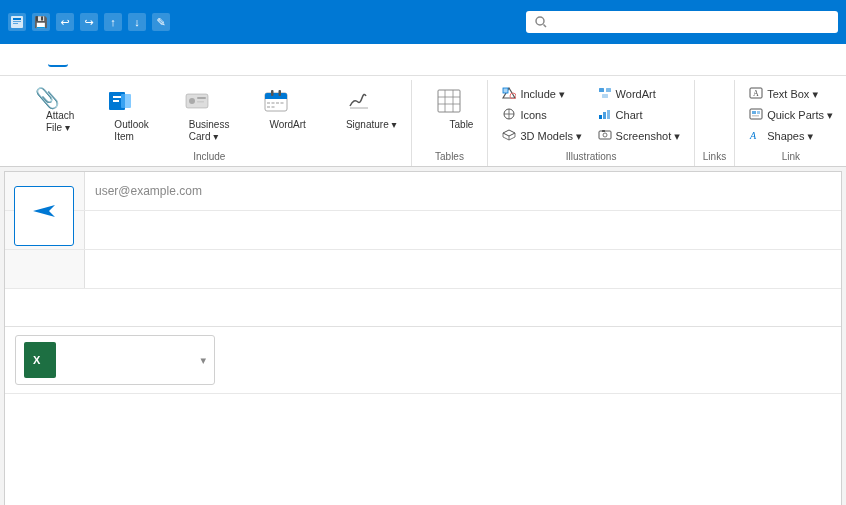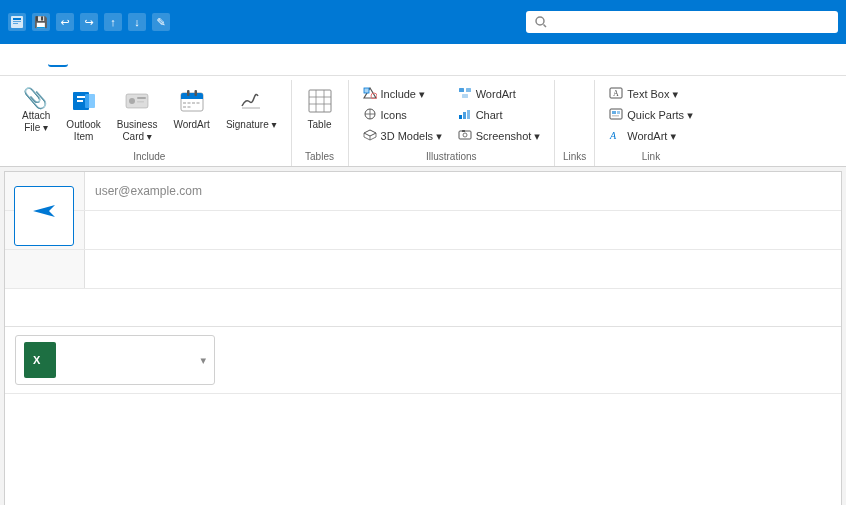--- a/index.html
+++ b/index.html
@@ -124,22 +124,23 @@
       gap: 2px;
     }
     .ribbon-btn .btn-icon {
       font-size: 20px;
       color: #555;
       line-height: 1;
     }
     .ribbon-btn .btn-label {
       font-size: 10px;
       color: #333;
-      text-align: center;
+      text-align: left;
       line-height: 1.2;
+      margin-left: 24px;
     }
     .ribbon-btn-small {
       display: flex;
       flex-direction: row;
       align-items: center;
       padding: 2px 6px;
       cursor: pointer;
       border-radius: 3px;
       gap: 4px;
       font-size: 11px;
@@ -492,21 +493,21 @@
             </svg>
           </span>
           <span>Quick Parts ▾</span>
         </div>
         <div class="ribbon-btn-small">
           <span class="btn-icon-sm">
             <svg width="14" height="12" viewBox="0 0 14 12">
               <text x="1" y="10" font-size="10" fill="#0078d4" font-family="serif" font-style="italic">A</text>
             </svg>
           </span>
-          <span>WordArt ▾</span>
+          <span>Shapes ▾</span>
         </div>
       </div>
     </div>
     <div class="ribbon-group-label">Link</div>
   </div>
 
 </div>
 
 <div style="background:#f3f3f3; padding: 4px; flex:1; display:flex; flex-direction:column; height: calc(505px - 44px - 32px - 90px);">
   <div class="compose-area">

